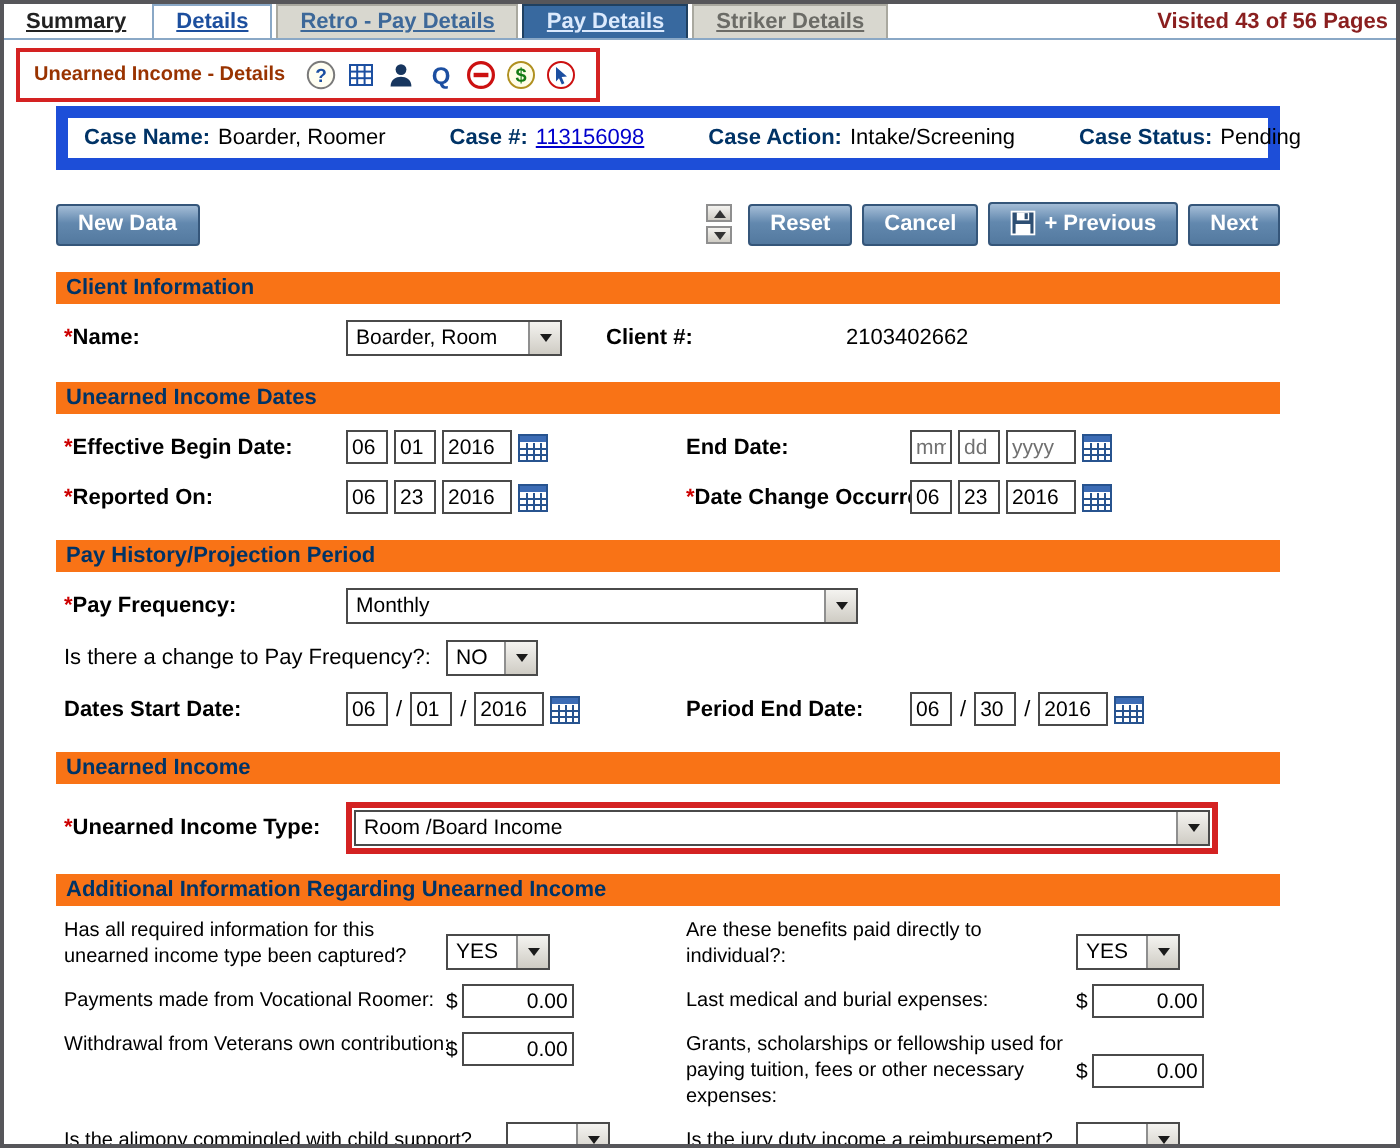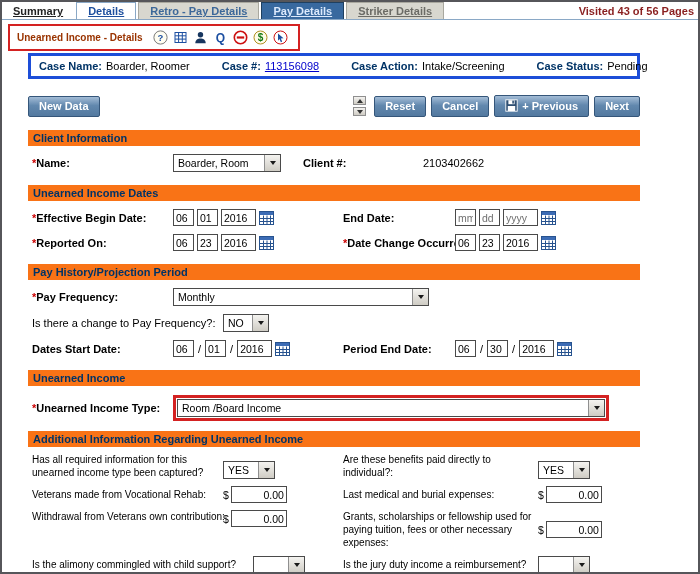--- a/index.html
+++ b/index.html
@@ -11,21 +11,21 @@
 .tab-plain{color:#222}
 .tab-white{color:#1d4f9e;border:1px solid #8aa8c6;border-bottom:none;background:#fff}
 .tab-gray{background:#d8d7cf;border:1px solid #a9a89f;border-bottom:none;color:#3d6899}
 .tab-active{background:#38699f;border:1px solid #1f4060;border-bottom:none;color:#dceafd}
 .tab-gray2{background:#d8d7cf;border:1px solid #a9a89f;border-bottom:none;color:#6b6b66}
 .visited{margin-left:auto;align-self:center;color:#8a1f1f;font-weight:bold;white-space:nowrap}
 .title-row{margin:4px 0 2px 6px}
 .title-box{display:inline-flex;align-items:center;gap:5px;border:2px solid #d42222;padding:4px 10px 4px 7px}
 .page-title{color:#993300;font-weight:bold;font-size:10px;margin-right:5px;white-space:nowrap}
 .ico{display:block;cursor:pointer}
-.casebar{margin:2px 0 0 26px;width:612px;border:3px solid #1d4ed8;padding:4px 8px;display:flex;align-items:center;gap:32px;white-space:nowrap}
+.casebar{margin:2px 0 0 26px;width:612px;border:6px solid #1d4ed8;padding:4px 8px;display:flex;align-items:center;gap:32px;white-space:nowrap}
 .cb-label{color:#003366;font-weight:bold;margin-right:4px}
 .link{color:#0000cc;text-decoration:underline;cursor:pointer}
 .btnrow{margin:16px 0 0 26px;width:612px;display:flex;align-items:center}
 .btn{display:inline-flex;align-items:center;gap:4px;background:linear-gradient(#a3bcd6 0%,#6288ae 45%,#53799f 100%);
   color:#fff;font-weight:bold;font-size:11px;font-family:inherit;border:1px solid #35567a;border-radius:2px;padding:3px 10px 4px;cursor:pointer;white-space:nowrap}
 .navgroup{margin-left:auto;display:flex;align-items:center;gap:5px}
 .spinner{display:flex;flex-direction:column;gap:2px;margin-right:3px}
 .spin{width:13px;height:9px;background:linear-gradient(#f4f3f0,#cfccc4);border:1px solid #8f8f8f;display:flex;align-items:center;justify-content:center;cursor:pointer}
 .tri-up{width:0;height:0;border-left:3px solid transparent;border-right:3px solid transparent;border-bottom:4px solid #333}
 .tri-down{width:0;height:0;border-left:3px solid transparent;border-right:3px solid transparent;border-top:4px solid #333}
@@ -331,21 +331,21 @@
         <span class="sel" style="width:52px">
           <span class="sel-txt">YES</span>
           <span class="sel-btn">
               <span class="tri"></span>
             </span>
         </span>
       </span>
     </div>
 
     <div class="frow g5" style="margin-top:7px">
-      <span class="plain-lbl nowrap">Veterans made from Vocational Rehab:</span>
+      <span class="plain-lbl nowrap">Payments made from Vocational Roomer:</span>
       <span class="mw">
         <span class="dollar">$</span>
         <input class="tb money" value="0.00" style="">
       </span>
       <span class="plain-lbl nowrap">Last medical and burial expenses:</span>
       <span class="mw">
         <span class="dollar">$</span>
         <input class="tb money" value="0.00" style="">
       </span>
     </div>

